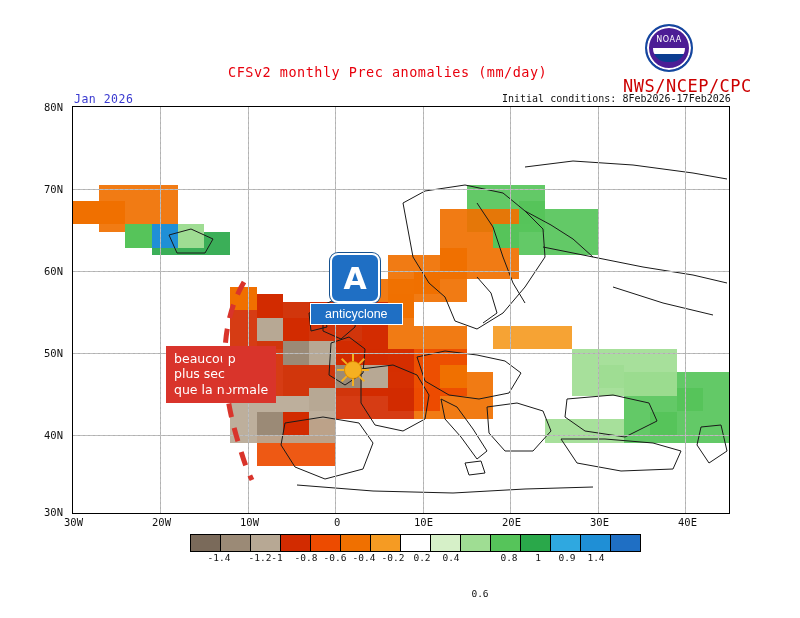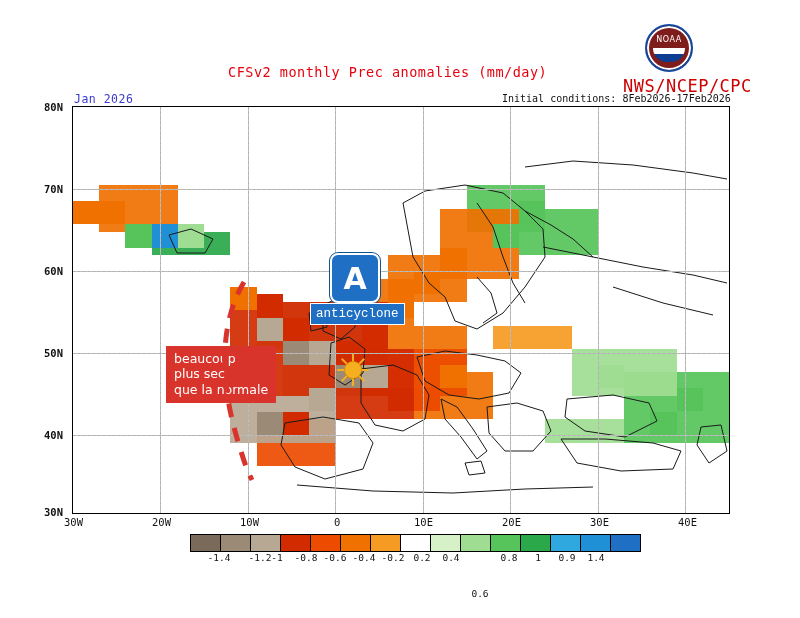--- a/index.html
+++ b/index.html
@@ -18,21 +18,21 @@
     font-family:"DejaVu Sans Mono", monospace;
     font-size:13.5px;color:#e8000d;letter-spacing:0.5px;white-space:nowrap;
   }
   .agency{
     position:absolute;left:623px;top:76px;
     font-family:"DejaVu Sans Mono", monospace;
     font-size:17px;color:#cc0000;letter-spacing:0.5px;white-space:nowrap;
   }
   .noaa-logo{
     position:absolute;left:645px;top:24px;width:44px;height:44px;border-radius:50%;
-    background:#7f1d1d;border:2px solid #13489f;
+    background:#4c1d95;border:2px solid #13489f;
     box-shadow:inset 0 0 0 2px #ffffff;
   }
   .noaa-logo .bird{
     position:absolute;left:0;right:0;top:9px;text-align:center;
     color:#ffffff;font-size:8px;font-family:"DejaVu Sans", sans-serif;letter-spacing:0.5px;
   }
   .noaa-logo .swoosh{
     position:absolute;left:6px;top:22px;width:32px;height:14px;
     border-radius:0 0 16px 16px;
     background:linear-gradient(#ffffff 0 45%, #0b3d91 45% 100%);
@@ -55,21 +55,21 @@
   }
 
   
   .grat{position:absolute;background:#bdbdbd;}
   .grat.h{height:1px;left:0;right:0;
     background-image:repeating-linear-gradient(to right,#b0b0b0 0 2px,transparent 2px 5px);}
   .grat.v{width:1px;top:0;bottom:0;
     background-image:repeating-linear-gradient(to bottom,#b0b0b0 0 2px,transparent 2px 5px);}
 
   
-  .ylab{position:absolute;left:44px;font-size:10.5px;color:#111;font-weight:bold;}
+  .ylab{position:absolute;left:44px;font-size:10.5px;color:#111;}
   .xlab{position:absolute;top:516px;font-size:10.5px;color:#111;}
 
   
   .cell{position:absolute;}
 
   
   .ann-title{
     position:absolute;left:106px;top:112px;
     background:#000;color:#fff;padding:6px 10px 8px 10px;
     font-family:"DejaVu Sans", sans-serif;font-size:19px;line-height:1.22;
@@ -83,22 +83,22 @@
   }
   .anticyclone-badge{
     position:absolute;left:330px;top:253px;width:46px;height:46px;border-radius:8px;
     background:#1f6fc4;color:#fff;border:2px solid #ffffff;
     font-family:"DejaVu Sans", sans-serif;font-size:30px;font-weight:bold;
     display:flex;align-items:center;justify-content:center;
     box-shadow:0 0 0 1px #16518f;
   }
   .anticyclone-label{
     position:absolute;left:310px;top:303px;
-    background:#1f6fc4;color:#fff;padding:3px 5px;border:1px solid #ffffff;
-    font-family:Liberation Mono, monospace;font-size:12.5px;
+    background:#1f6fc4;color:#fff;padding:3px 14px;border:1px solid #ffffff;
+    font-family:Liberation Sans, sans-serif;font-size:12.5px;
   }
   .sun{
     position:absolute;left:338px;top:355px;width:30px;height:30px;
   }
   .sun .disc{position:absolute;left:7px;top:7px;width:16px;height:16px;border-radius:50%;
     background:#f5b021;box-shadow:0 0 0 1px #e08f00;}
   .sun .ray{position:absolute;left:14px;top:-1px;width:2px;height:8px;background:#f5b021;
     transform-origin:1px 16px;}
   .dashcurve{position:absolute;left:214px;top:276px;width:130px;height:210px;pointer-events:none;}
 

